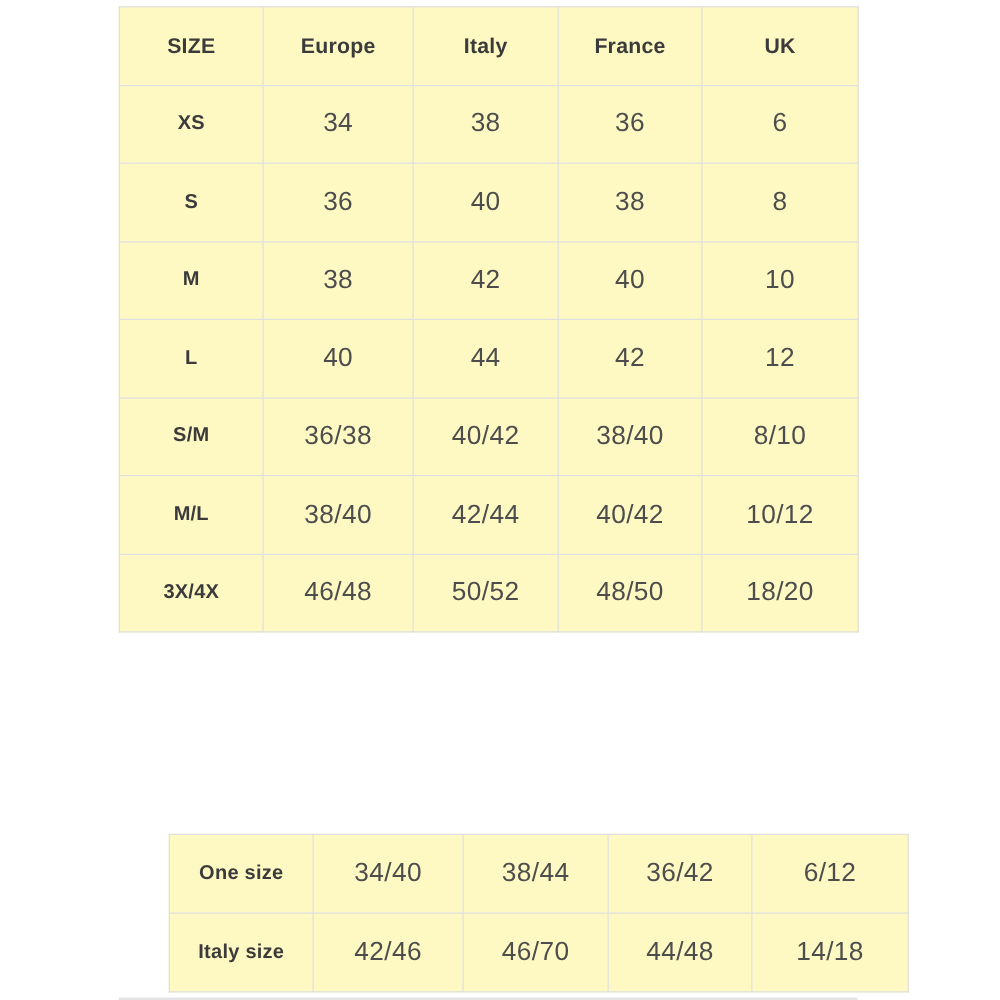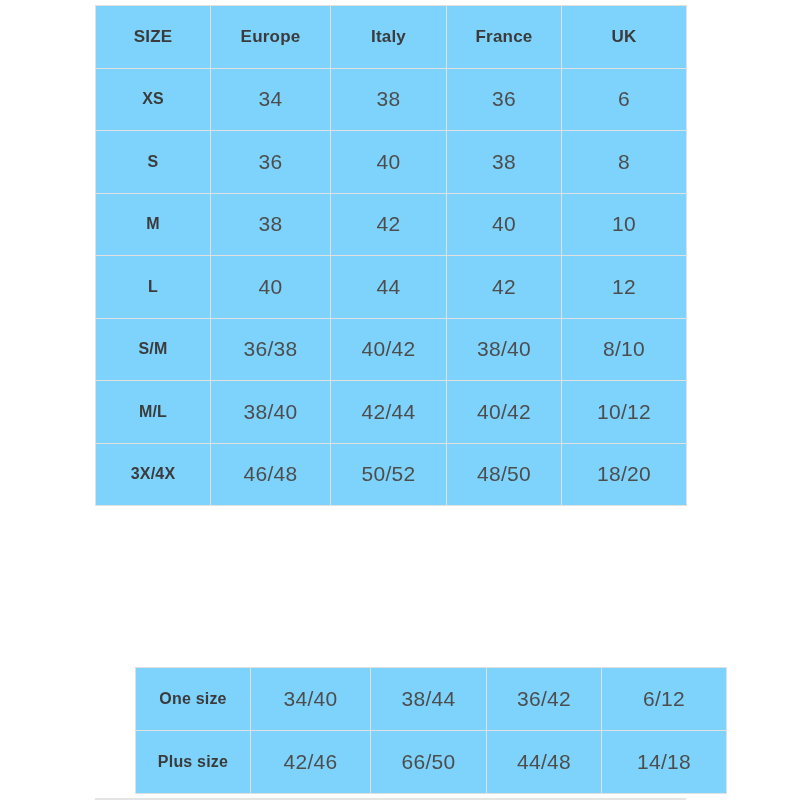--- a/index.html
+++ b/index.html
@@ -9,21 +9,21 @@
     font-family:"Liberation Sans", sans-serif;
     position:relative;
     overflow:hidden;
   }
   .size-table{
     position:absolute;
     left:95px;
     border-collapse:collapse;
     table-layout:fixed;
     width:591px;
-    background:#7dd3fc;
+    background:#fef9c3;
   }
   .size-table td, .size-table th{
     border:1px solid #e0e0e0;
     text-align:center;
     vertical-align:middle;
     padding:0;
   }
   #main-table{top:5px;}
   #main-table tr{height:62.5px;}
   #secondary-table{top:667px;margin-left:40px;}
@@ -136,22 +136,22 @@
   </colgroup>
   <tbody>
     <tr>
       <td class="rowlabel">One size</td>
       <td class="val">34/40</td>
       <td class="val">38/44</td>
       <td class="val">36/42</td>
       <td class="val">6/12</td>
     </tr>
     <tr>
-      <td class="rowlabel">Plus size</td>
+      <td class="rowlabel">Italy size</td>
       <td class="val">42/46</td>
-      <td class="val">66/50</td>
+      <td class="val">46/70</td>
       <td class="val">44/48</td>
       <td class="val">14/18</td>
     </tr>
   </tbody>
 </table>
 
 <div class="next-edge"></div>
 
 </body></html>

